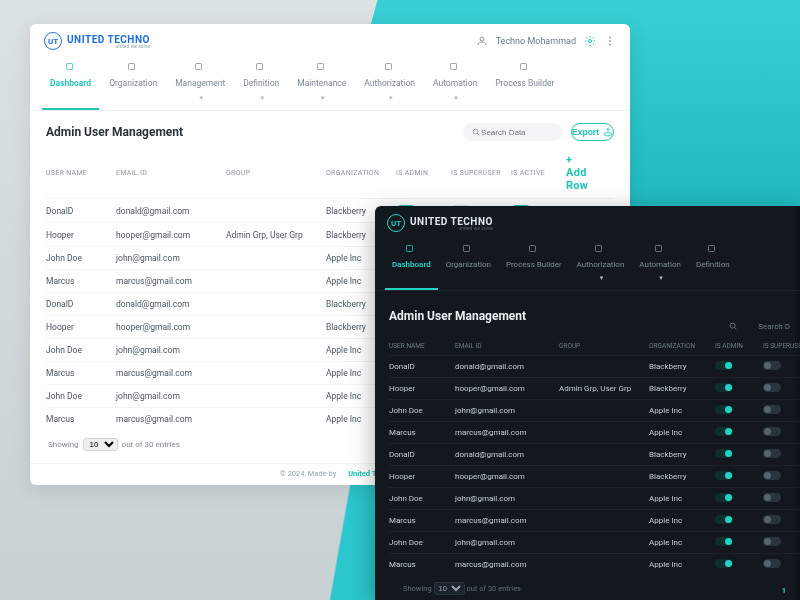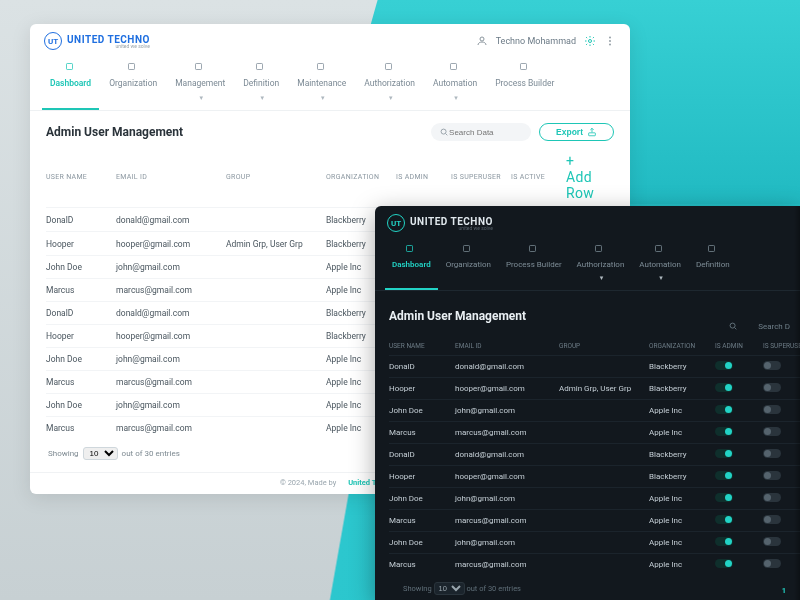--- a/index.html
+++ b/index.html
@@ -63,30 +63,30 @@
   .section-title { font-size:12px; font-weight:700; color:#2a333a;}
   .sh-actions { display:flex; align-items:center; gap:8px;}
   .search {
     display:flex; align-items:center; 
     background:#f3f5f7; border-radius:12px; padding:4px 8px; font-size:8px; color:#8a959d;
     width:100px;
   }
   .search input { border:none; background:transparent; outline:none; font-size:8px; width:70px;}
   .btn-export {
     border:1.3px solid #1ec6b6; color:#1ec6b6; background:#fff;
-    border-radius:12px; padding:3px 16px; font-size:8.5px; font-weight:600;
+    border-radius:12px; padding:3px 0; font-size:8.5px; font-weight:600;
     display:flex; align-items:center; gap:4px;
   }
   .thead, .trow {
     display:grid;
     grid-template-columns: 70px 110px 100px 70px 55px 60px 55px 22px;
     align-items:center;
   }
   .thead { font-size:7px; color:#8b97a0; text-transform:uppercase; letter-spacing:0.3px; padding:6px 0;}
-  .thead .addrow { color:#1ec6b6; font-weight:400; text-transform:none; font-size:14px;}
+  .thead .addrow { color:#1ec6b6; font-weight:700; text-transform:none; font-size:11px;}
   .trow { font-size:8.5px; color:#4a565f; padding:5px 0; border-top:1px solid #f2f4f6;}
   .toggle { width:20px; height:10px; border-radius:6px; position:relative; display:inline-block;}
   .toggle::after{content:""; position:absolute; width:8px; height:8px; border-radius:50%; top:1px; background:#fff;}
   .toggle.on { background:#1ec6b6;} .toggle.on::after{ right:1px;}
   .toggle.off { background:#dfe5e9;} .toggle.off::after{ left:1px;}
   .dots { color:#9aa6ae; font-size:11px; text-align:center;}
   .pl-footer { display:flex; align-items:center; gap:4px; padding:8px 2px 4px 2px; font-size:8px; color:#7e8a92;}
   .pl-footer select{ font-size:8px; border:1px solid #cfd7dc; border-radius:3px; padding:0 2px;}
   .copyright-l { text-align:center; font-size:7.5px; color:#9aa6ae; padding:5px 0 7px 0; border-top:1px solid #f0f2f4;}
   .copyright-l b{ color:#1ec6b6; font-weight:700;padding-left:10px;}

